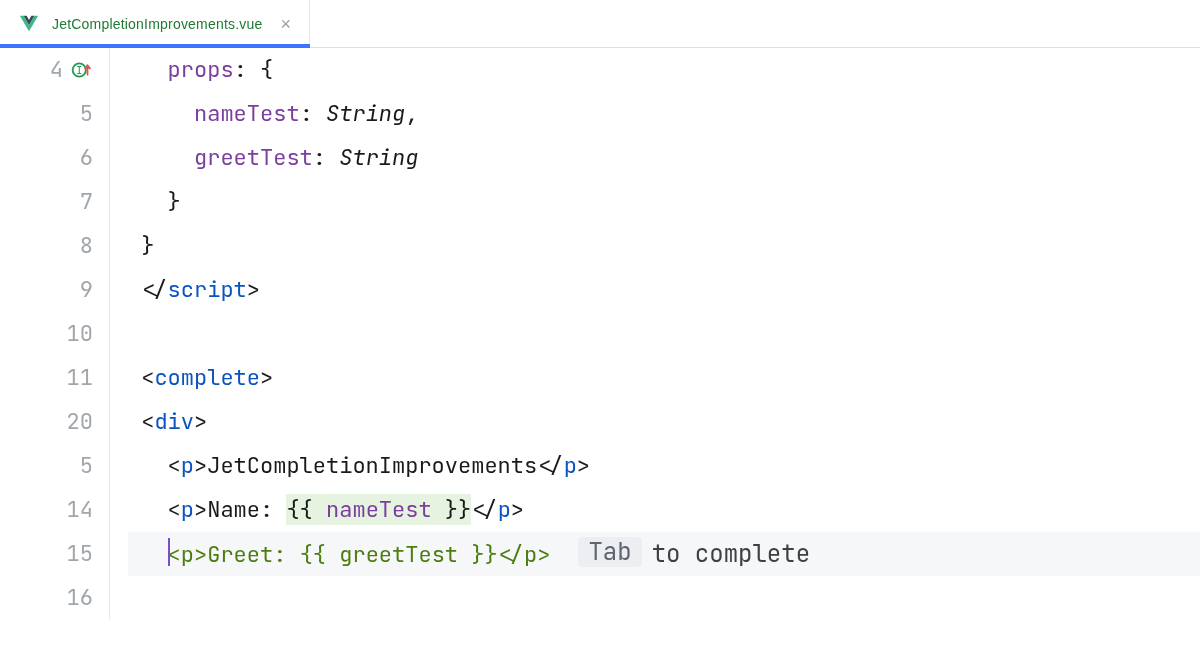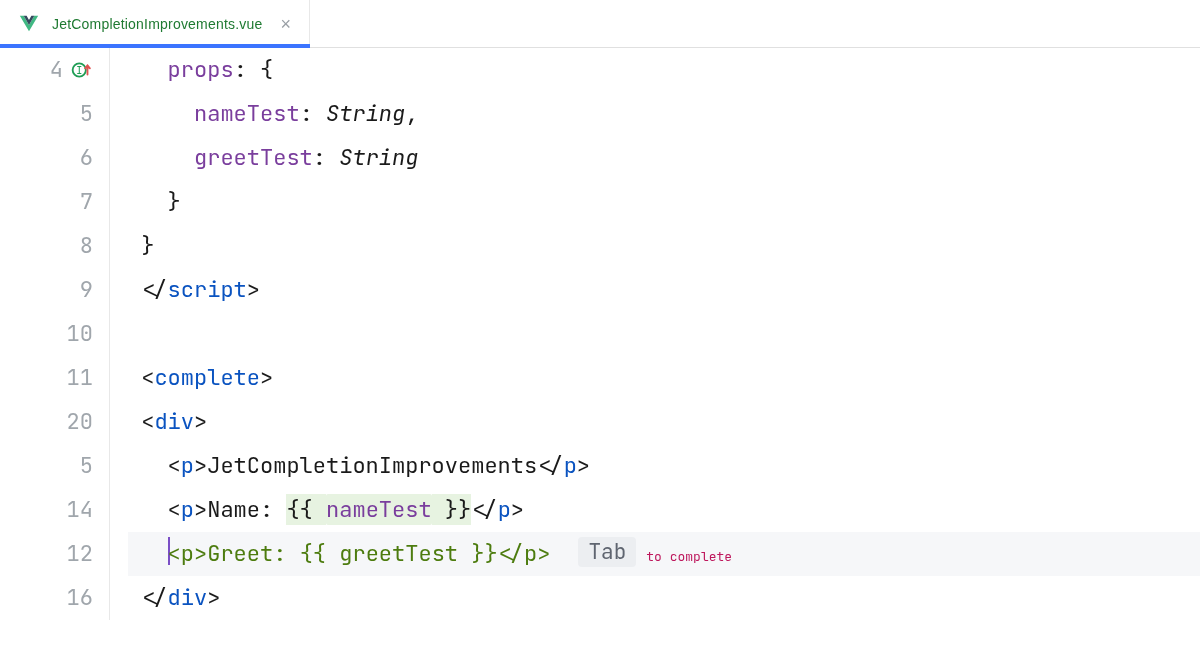--- a/index.html
+++ b/index.html
@@ -133,29 +133,29 @@
   }
 
   .hint-pill {
     display: inline-flex;
     align-items: center;
     background: #eceef1;
     color: #5f6570;
     border-radius: 4px;
     height: 30px;
     padding: 0 10px;
-    font-size: 21px;
+    font-size: 24px;
     font-family: inherit;
     margin-left: 28px;
     vertical-align: 2px;
   }
   .hint-rest {
-    color: #be185d;
+    color: #404040;
     margin-left: 10px;
-    font-size: 13px;
+    font-size: 24px;
   }
 </style>
 </head>
 <body>
 
 <div class="tab-bar">
   <div class="tab active">
     <span class="vue-icon">
       <svg viewBox="0 0 24 24" width="22" height="22">
         <path d="M2 3 L12 20 L22 3 L17.8 3 L12 13 L6.2 3 Z" fill="#41b883"></path>
@@ -204,21 +204,21 @@
     <div class="gutter-row">
         <span class="gutter-num">20</span>
       </div>
     <div class="gutter-row">
         <span class="gutter-num">5</span>
       </div>
     <div class="gutter-row">
         <span class="gutter-num">14</span>
       </div>
     <div class="gutter-row">
-        <span class="gutter-num">12</span>
+        <span class="gutter-num">15</span>
       </div>
     <div class="gutter-row">
         <span class="gutter-num">16</span>
       </div>
   </div>
 
   <div class="code">
 
     <div class="code-row">   <span class="tok-key">props</span><span class="tok-punct">: {</span></div>
 
@@ -237,16 +237,15 @@
     <div class="code-row"> <span class="tok-angle">&lt;</span><span class="tok-tag">complete</span><span class="tok-angle">&gt;</span></div>
 
     <div class="code-row"> <span class="tok-angle">&lt;</span><span class="tok-tag">div</span><span class="tok-angle">&gt;</span></div>
 
     <div class="code-row">   <span class="tok-angle">&lt;</span><span class="tok-tag">p</span><span class="tok-angle">&gt;</span><span class="tok-text">JetCompletionImprovements</span><span class="tok-angle">&lt;/</span><span class="tok-tag">p</span><span class="tok-angle">&gt;</span></div>
 
     <div class="code-row">   <span class="tok-angle">&lt;</span><span class="tok-tag">p</span><span class="tok-angle">&gt;</span><span class="tok-text">Name: </span><span class="tok-brace-hl">{{ </span><span class="tok-mustache-hl">nameTest</span><span class="tok-brace-hl"> }}</span><span class="tok-angle">&lt;/</span><span class="tok-tag">p</span><span class="tok-angle">&gt;</span></div>
 
     <div class="code-row current">   <span class="caret"></span><span class="tok-sugg"><span>&lt;</span><span>p</span><span>&gt;</span><span>Greet: </span><span>{{ </span><span>greetTest</span><span> }}</span><span>&lt;/</span><span>p</span><span>&gt;</span></span><span class="hint-pill">Tab</span><span class="hint-rest">to complete</span></div>
 
-    <div class="code-row"> <span class="tok-angle">&lt;/</span><span class="tok-tag">div</span><span class="tok-angle">&gt;</span></div>
 
   </div>
 </div>
 
 </body></html>

